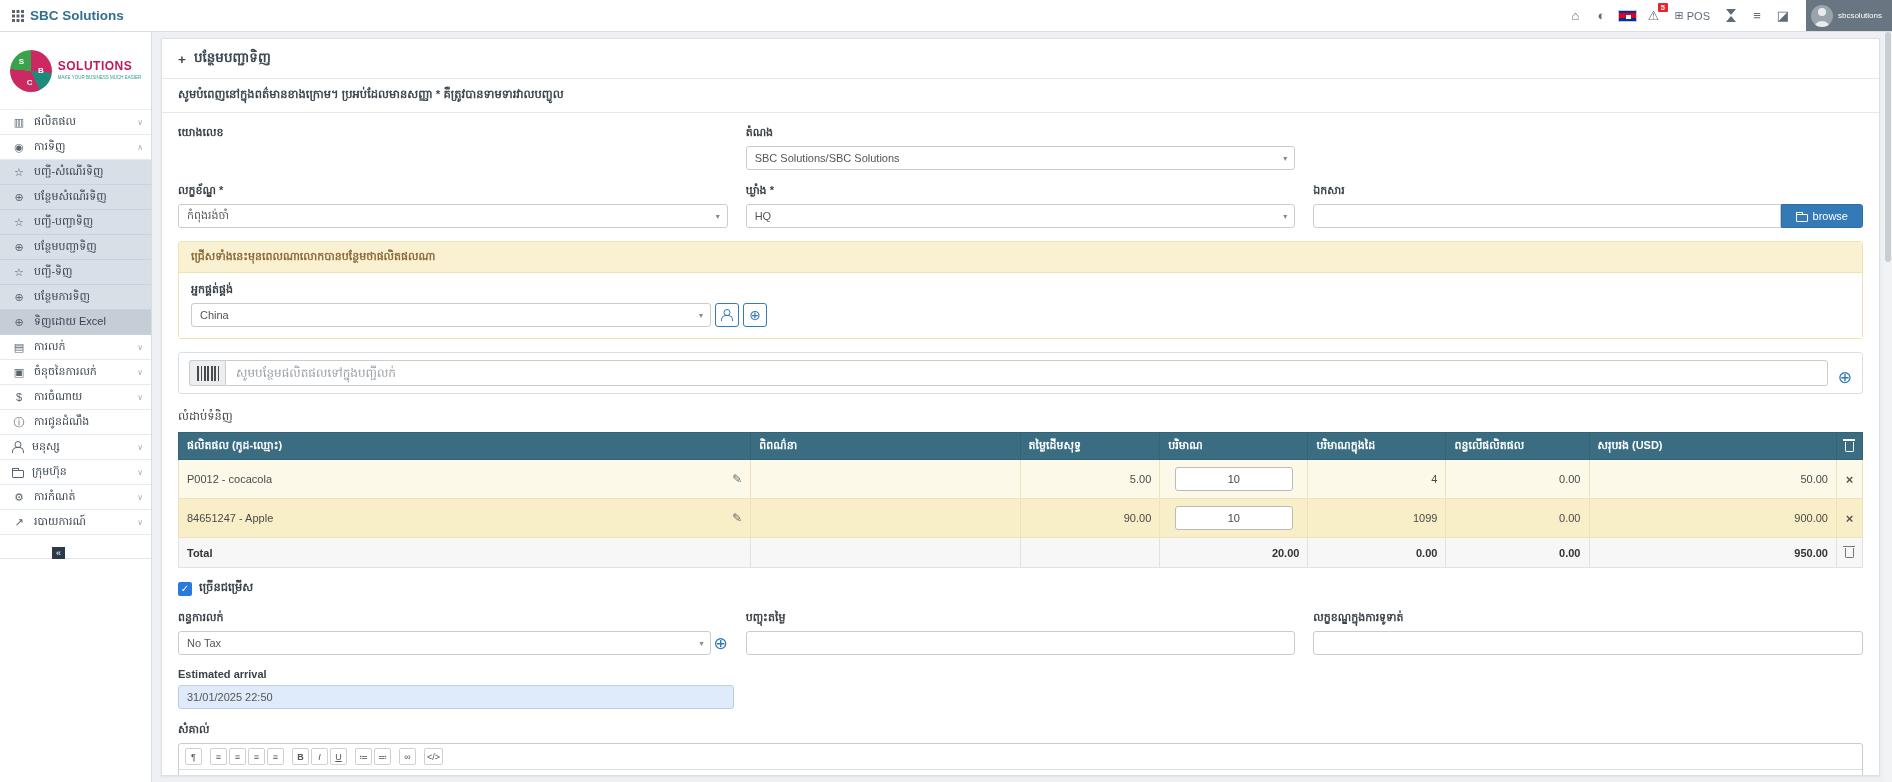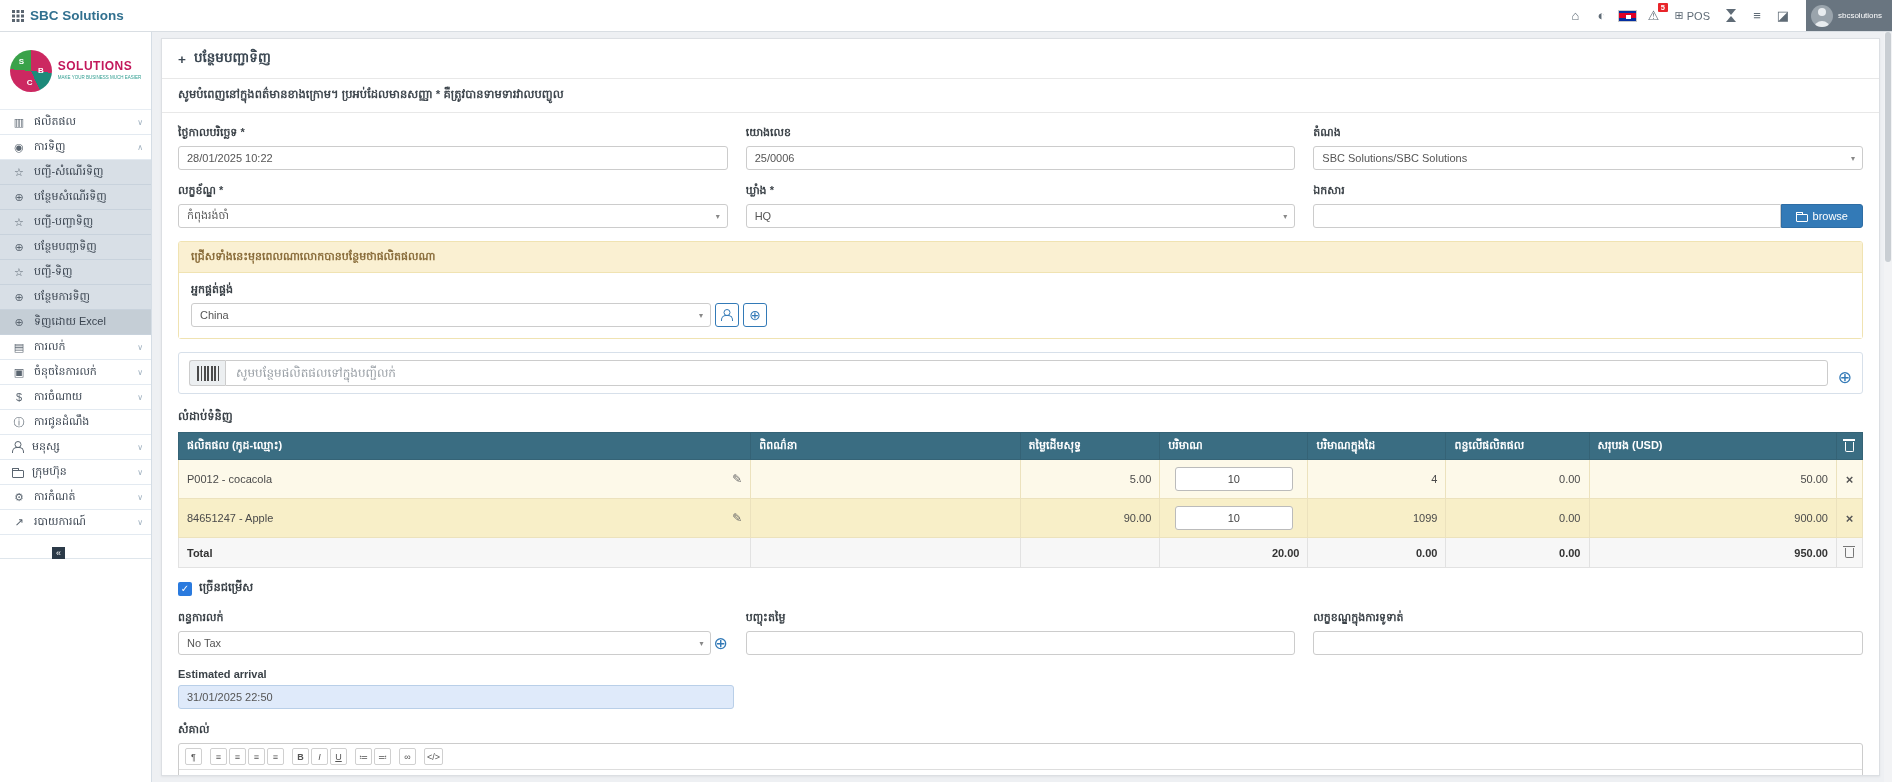--- a/index.html
+++ b/index.html
@@ -102,21 +102,21 @@
   .search-panel { border:1px solid #d7e0ea; border-radius:3px; padding:7px 10px; display:flex;
     align-items:flex-end; gap:10px; margin-bottom:15px; }
   .search-group { flex:1; display:flex; }
   .addon { width:36px; height:26px; background:#eceff1; border:1px solid #ccc; border-right:none;
     border-radius:3px 0 0 3px; display:flex; align-items:center; justify-content:center; }
   .search-input { flex:1; height:26px; border:1px solid #ccc; border-radius:0 3px 3px 0; font-size:12px;
     padding:0 10px; color:#555; font-family:inherit; }
   .search-input::placeholder { color:#9aa0a6; }
   .plus-circle { color:#337ab7; font-size:17px; cursor:pointer; line-height:1; }
 
-  .section-label { font-size:11.5px; font-weight:bold; margin-bottom:6px; }
+  .section-label { font-size:11.5px; font-weight:normal; margin-bottom:6px; }
   table.items { width:100%; border-collapse:collapse; font-size:11px; margin-bottom:12px; }
   table.items th { background:#3a6d82; color:#fff; font-weight:bold; text-align:left;
     padding:5px 8px; border:1px solid #356376; }
   table.items td { padding:7px 8px; border:1px solid #ece2bd; color:#4a4a4a;margin-left:44px; }
   tr.row-a td { background:#fdf9e9; }
   tr.row-b td { background:#f8efc8; }
   tr.total-row td { background:#f7f7f7; border-color:#e2e2e2; font-weight:bold; color:#333; }
   td.num, th.num-h { text-align:right; }
   .prod-cell { display:flex; align-items:center; justify-content:space-between; }
   .edit-ic { color:#666; font-size:12px; cursor:pointer; }
@@ -289,26 +289,21 @@
       <div class="card-title">
         <span>+</span>
         <span>បន្ថែមបញ្ជាទិញ</span>
       </div>
       <div class="card-sub">សូមបំពេញនៅក្នុងពត៌មានខាងក្រោម។ ប្រអប់ដែលមានសញ្ញា * គឺត្រូវបានទាមទារវាលបញ្ចូល</div>
 
       <div class="card-body">
 
         <div class="form-grid">
           <div>
-            <div class="fld-label">ថ្ងៃកាលបរិច្ឆេទ *</div>
-            <input class="tbox" value="28/01/2025 10:22" style="">
-          </div>
-          <div>
             <div class="fld-label">យោងលេខ</div>
-            <input class="tbox" value="25/0006" style="">
           </div>
           <div>
             <div class="fld-label">តំណង</div>
             <div class="select">
                 <span>SBC Solutions/SBC Solutions</span>
               </div>
           </div>
         </div>
 
         <div class="form-grid">

